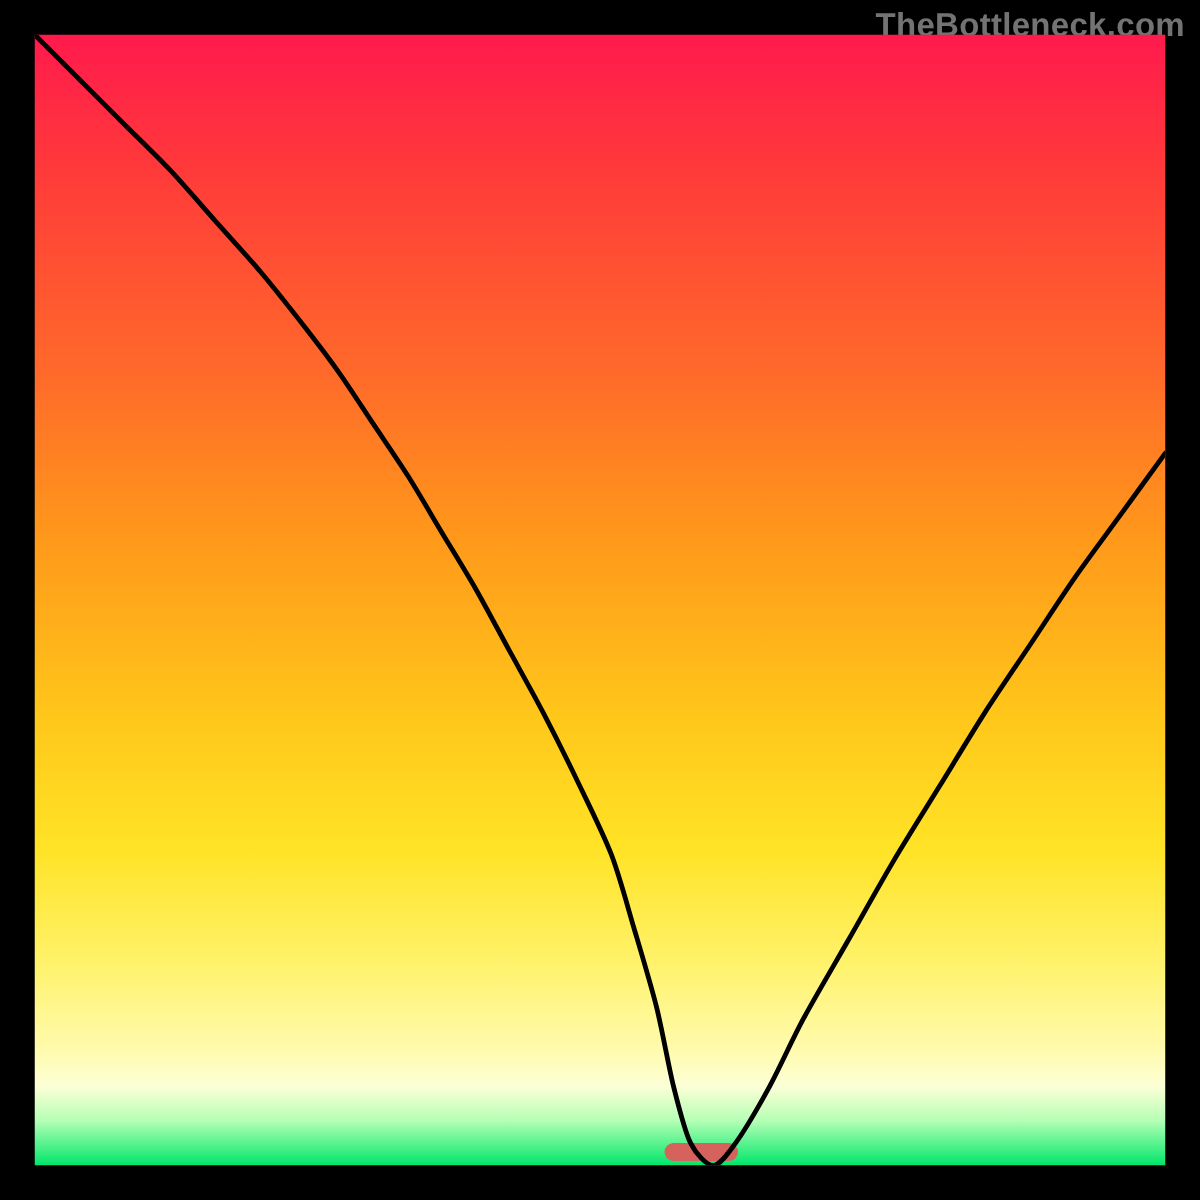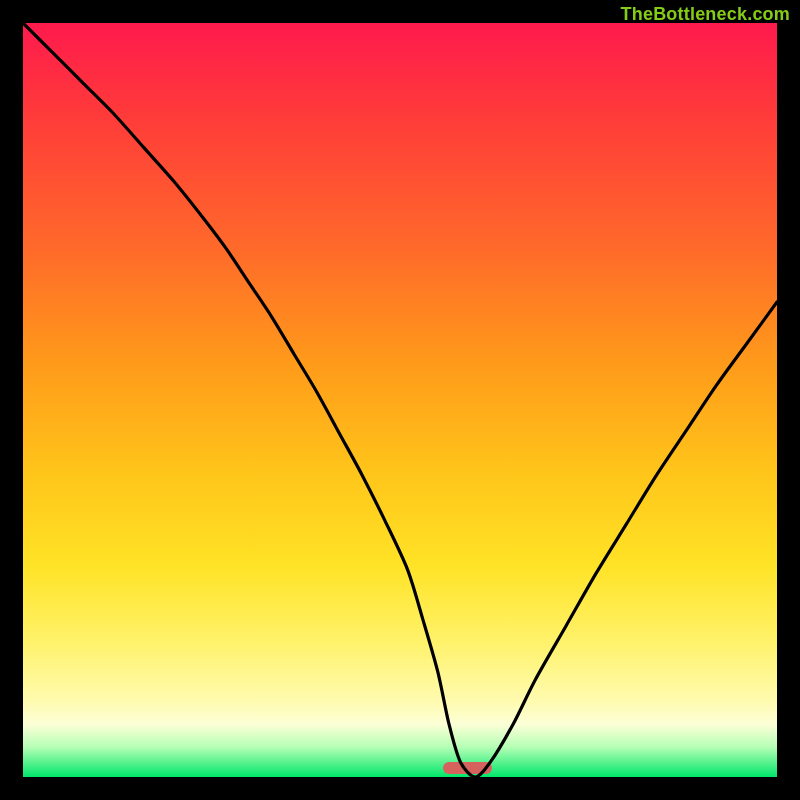--- a/index.html
+++ b/index.html
@@ -14,22 +14,22 @@
   .frame {
     position: relative;
     width: 800px;
     height: 800px;
     background: #000;
   }
   .watermark {
     position: absolute;
     top: 4px;
     right: 10px;
-    color: #84cc16;
-    font-size: 18px;
+    color: #737373;
+    font-size: 22px;
     font-weight: 600;
     letter-spacing: 0.2px;
     user-select: none;
   }
   .plot-area {
     position: absolute;
     left: 23px;
     top: 23px;
     width: 754px;   
     height: 754px;  

